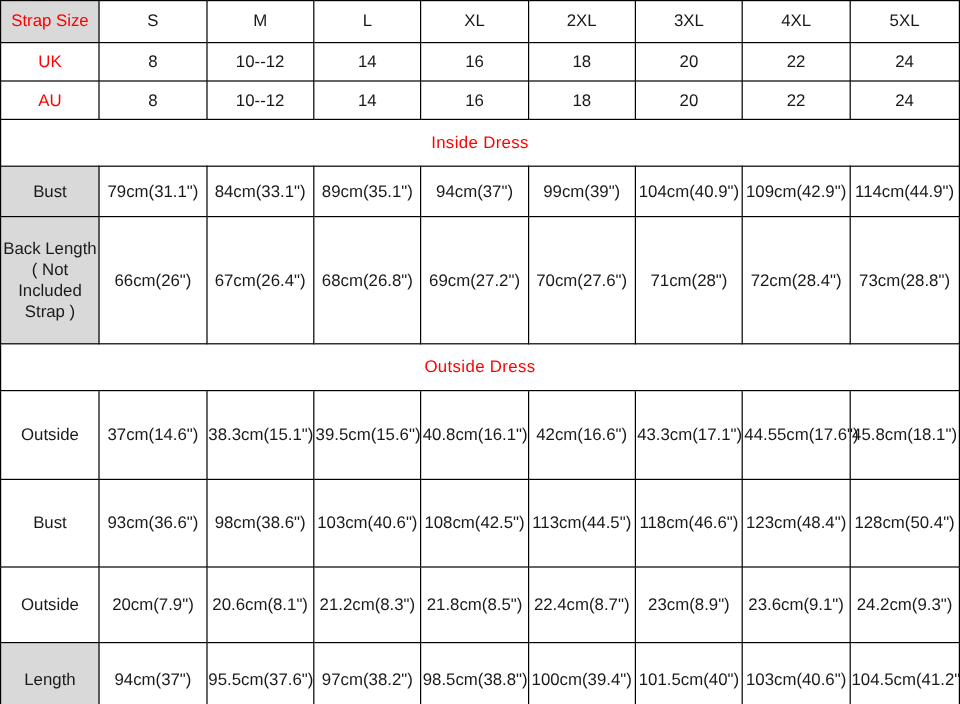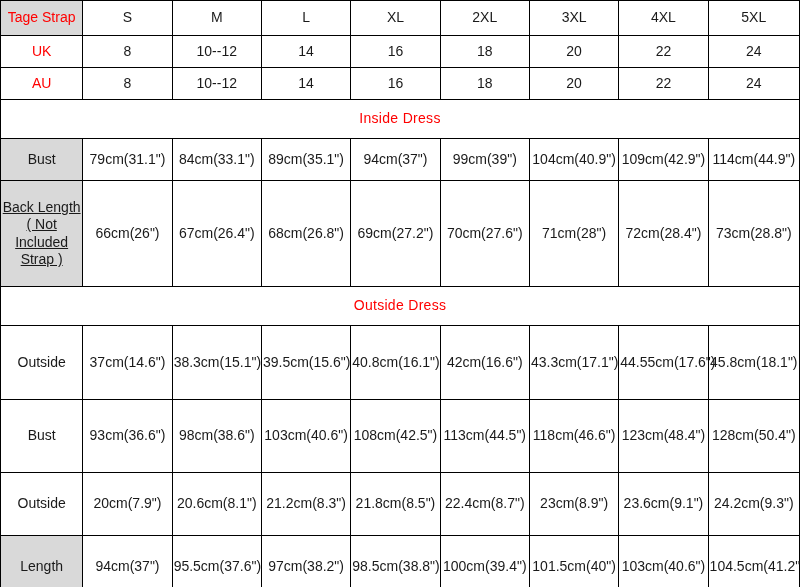--- a/index.html
+++ b/index.html
@@ -48,21 +48,20 @@
     color: #ff0000;
     font-size: 14px;
     background: #ffffff;
     letter-spacing: 0.3px;
   }
   
   #size-chart td.multiline {
     white-space: normal;
     line-height: 1.25;
     font-size: 14px;
-    text-decoration: underline;
   }
   
   tr.r-head  td { height: 34px; }
   tr.r-uk    td { height: 31px; }
   tr.r-au    td { height: 31px; }
   tr.r-sec   td { height: 38px; }
   tr.r-bust1 td { height: 41px; }
   tr.r-back  td { height: 105px; }
   tr.r-sec2  td { height: 38px; }
   tr.r-shoul td { height: 73px; }
@@ -81,21 +80,21 @@
       <col class="c-size">
       <col class="c-size">
     <col class="c-size">
       <col class="c-size">
       <col class="c-size">
       <col class="c-size-last">
   </colgroup>
   <tbody>
 
     <tr class="r-head">
-      <td class="gray red">Tage Strap</td>
+      <td class="gray red">Strap Size</td>
       <td>S</td>
       <td>M</td>
       <td>L</td>
       <td>XL</td>
       <td>2XL</td>
       <td>3XL</td>
       <td>4XL</td>
       <td>5XL</td>
     </tr>
 

